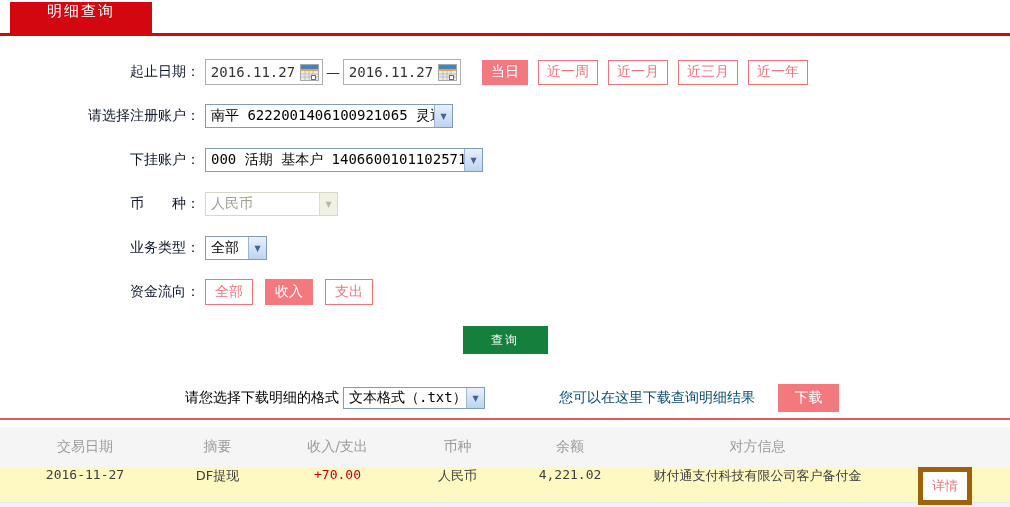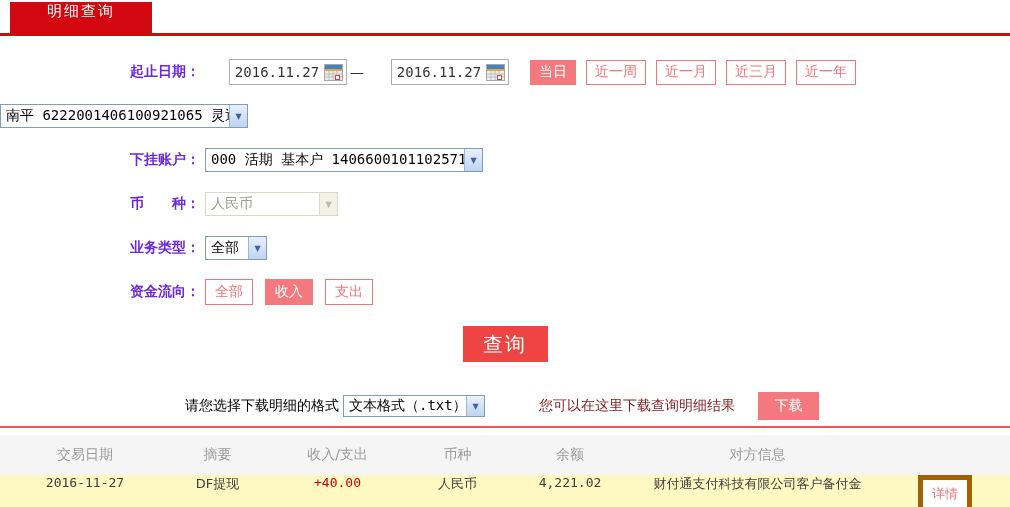--- a/index.html
+++ b/index.html
@@ -13,25 +13,25 @@
   
   .topbar { height:36px; background:#fff; border-bottom:3px solid #d2070f; padding-top:2px; }
   .tab {
     margin-left:10px; width:142px; height:31px; background:#d2070f;
     color:#fff; font-size:15px; letter-spacing:2px;
     display:flex; justify-content:center;
   }
   
   .form { padding-top:14px; }
   .form-row { display:flex; align-items:center; height:44px; }
-  .lbl { width:205px; text-align:right; padding-right:5px; font-size:14px; color:#6d28d9; white-space:pre; flex:none;font-weight:bold; }
+  .lbl { width:205px; text-align:right; padding-right:5px; font-size:14px; color:#0f172a; white-space:pre; flex:none; }
   
   .date-box {
     width:118px; height:26px; border:1px solid #aeaeae; background:#fff;
-    display:flex; align-items:center; flex:none;margin-left:24px;
+    display:flex; align-items:center; flex:none;
   }
   .date-text {
     flex:1; text-align:center; font-size:14px; color:#333;
     font-family:"DejaVu Sans Mono","Liberation Mono",monospace;
   }
   .cal { width:19px; height:17px; margin-right:3px; flex:none; cursor:pointer; }
   .dash { margin:0 3px; color:#333; flex:none; }
   
   .qbtn {
     height:25px; padding:0 8px; margin-left:10px; background:#fff;
@@ -61,29 +61,29 @@
   
   .fbtn {
     height:26px; padding:0 9px; margin-right:12px; background:#fff;
     border:1px solid #f0757a; color:#f0757a; font-size:14px;
     display:flex; align-items:center; cursor:pointer; flex:none;
   }
   .fbtn.active { background:#f4797e; border-color:#f4797e; color:#fff; }
   
   .query-row { display:flex; justify-content:center; margin-top:12px; }
   .query-btn {
-    width:85px; height:36px; background:#ef4444; color:#fff; border:none;
-    font-size:20px; letter-spacing:2px; cursor:pointer;
+    width:85px; height:28px; background:#15803d; color:#fff; border:none;
+    font-size:12px; letter-spacing:2px; cursor:pointer;
     display:flex; align-items:center; justify-content:center;
   }
   
   .dl-row { display:flex; align-items:center; margin-top:30px; height:28px; padding-left:185px; }
   .dl-label { font-size:14px; color:#000; }
   .dl-sel { width:142px; height:22px; margin-left:4px; }
-  .dl-hint { margin-left:54px; font-size:14px; color:#7f1d1d; }
+  .dl-hint { margin-left:74px; font-size:14px; color:#0c4a6e; }
   .dl-btn {
     width:61px; height:28px; margin-left:23px; background:#f4797e; color:#fff; border:none;
     font-size:14px; cursor:pointer; display:flex; align-items:center; justify-content:center;
   }
   
   .tbl-divider { height:2px; background:#e8575c; margin-top:6px; }
   .tbl-header {
     display:flex; align-items:center; height:40px; margin-top:7px;
     background:#f5f5f5; color:#9b9b9b; font-size:14px;
   }
@@ -150,20 +150,21 @@
       </svg>
     </span>
     <span class="qbtn first active">当日</span>
     <span class="qbtn">近一周</span>
     <span class="qbtn">近一月</span>
     <span class="qbtn">近三月</span>
     <span class="qbtn">近一年</span>
   </div>
 
   <div class="form-row">
+    <span class="lbl">请选择注册账户：</span>
     <span class="sel" style="width:248px">
       <span class="sel-text">南平 6222001406100921065 灵通卡</span>
       <span class="sel-arrow">▼</span>
     </span>
   </div>
 
   <div class="form-row">
     <span class="lbl">下挂账户：</span>
     <span class="sel" style="width:278px">
       <span class="sel-text">000 活期 基本户 1406600101102571848</span>
@@ -218,21 +219,21 @@
   <span class="c c3">收入/支出</span>
   <span class="c c4">币种</span>
   <span class="c c5">余额</span>
   <span class="c c6">对方信息</span>
   <span class="c c7"></span>
 </div>
 
 <div class="tbl-row">
   <span class="c c1 mono">2016-11-27</span>
   <span class="c c2">DF提现</span>
-  <span class="c c3 mono amount">+40.00</span>
+  <span class="c c3 mono amount">+70.00</span>
   <span class="c c4">人民币</span>
   <span class="c c5 mono">4,221.02</span>
   <span class="c c6">财付通支付科技有限公司客户备付金</span>
   <span class="c c7">
     <button class="detail-btn">详情</button>
   </span>
 </div>
 
 <div class="bottom-strip"></div>
 

